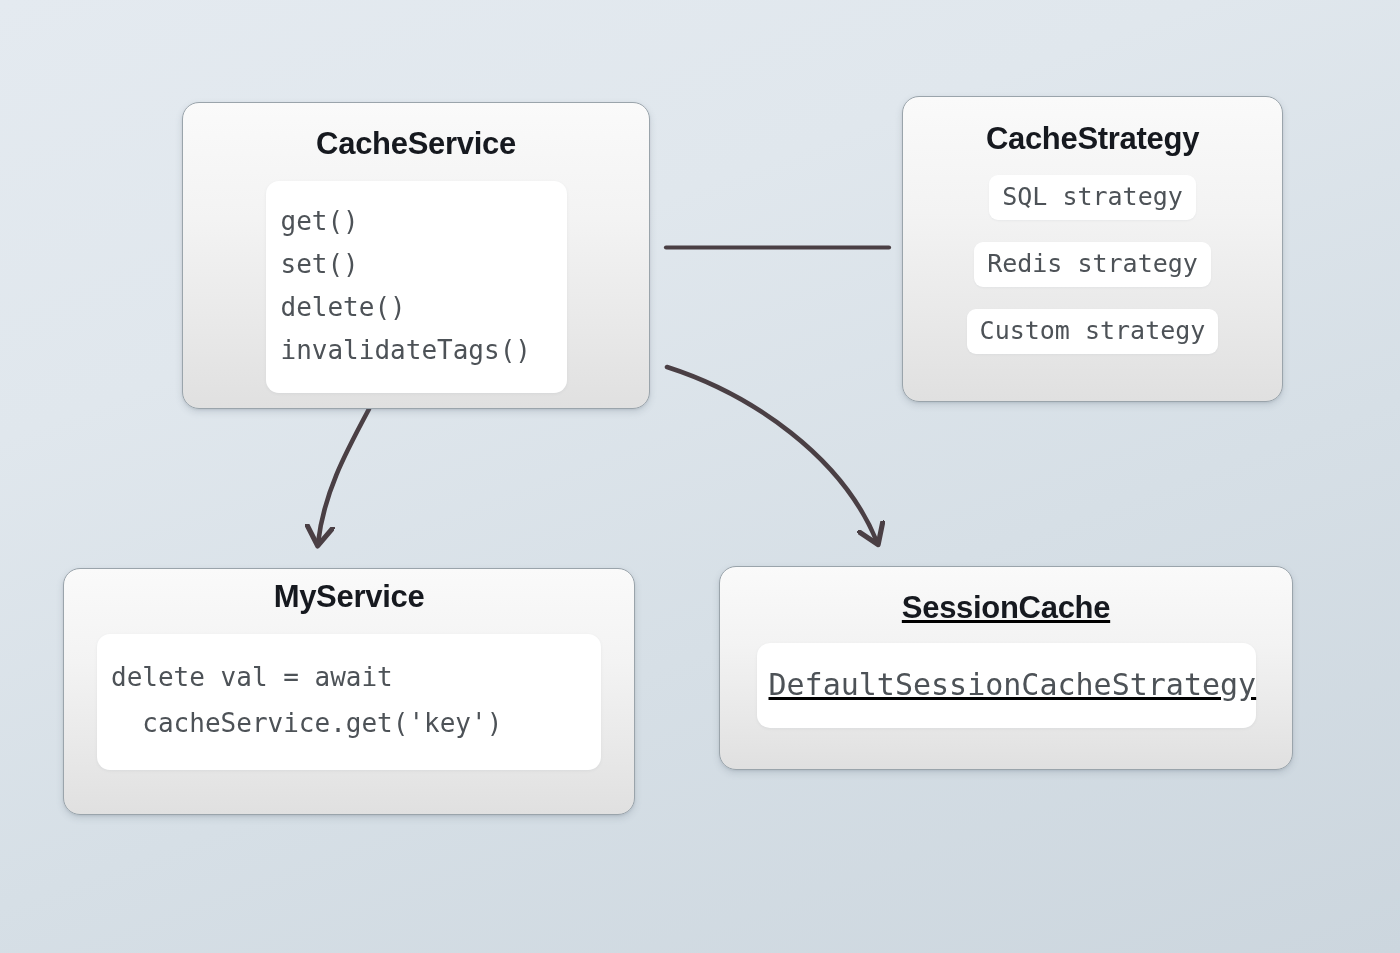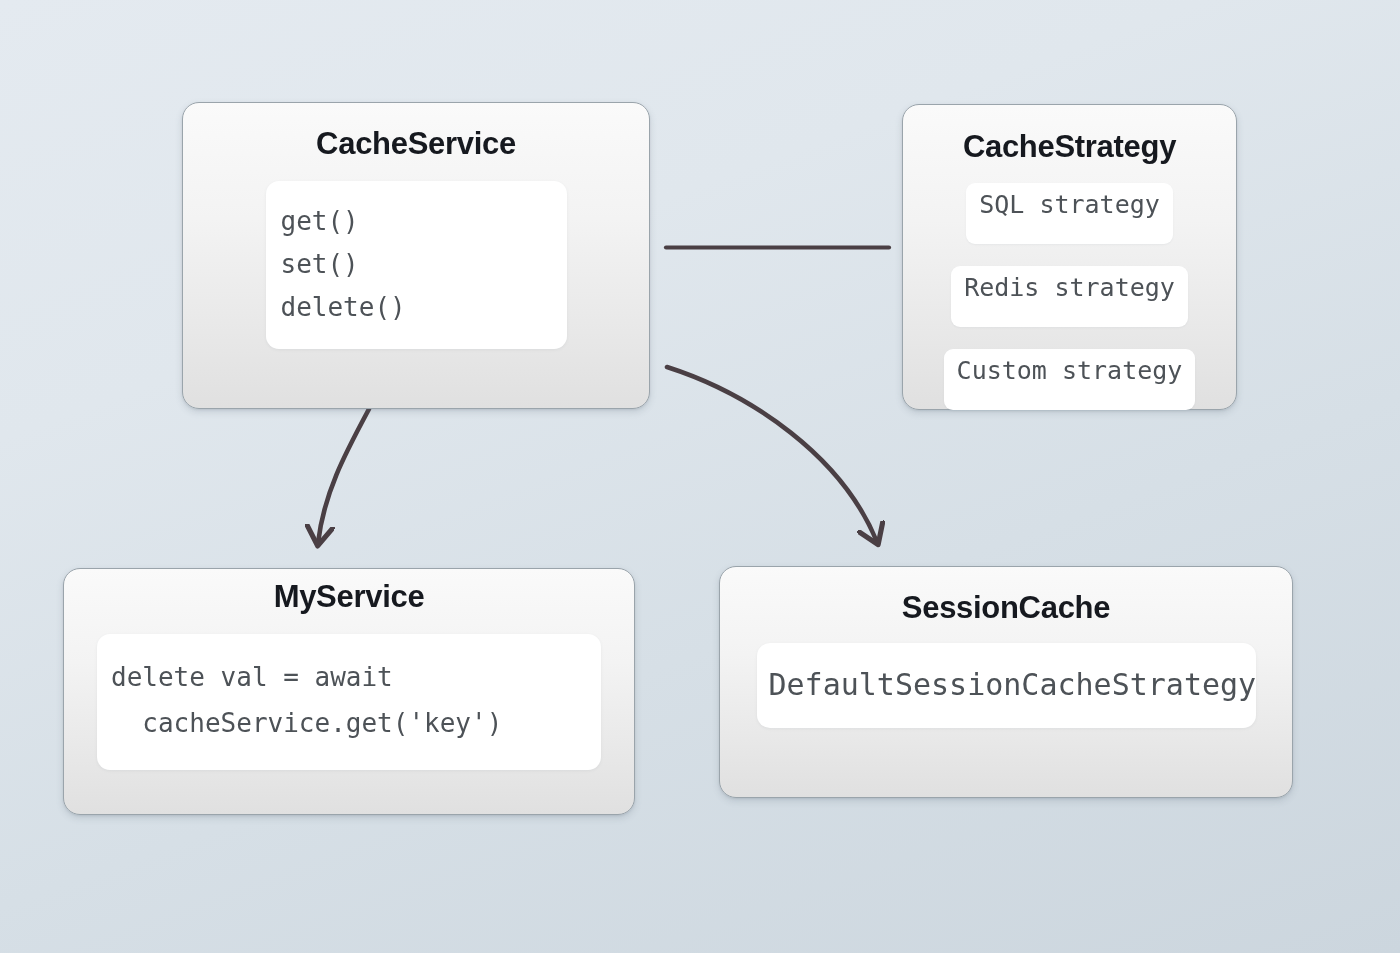--- a/index.html
+++ b/index.html
@@ -60,21 +60,21 @@
   }
 
   
   .chip {
     background: #ffffff;
     border-radius: 9px;
     font-family: "DejaVu Sans Mono", "Liberation Mono", monospace;
     color: #4d5257;
     font-size: 25px;
     line-height: 1;
-    padding: 9px 13px 27px 13px;
+    padding: 9px 13px 11px 13px;
     white-space: pre;
     box-shadow: 0 1px 2px rgba(120,130,140,0.08);
   }
 
   
   #node-cache-service {
     left: 182px; top: 102px; width: 468px; height: 307px;
   }
   #node-cache-service .node-title { margin-top: 25px; }
   #node-cache-service .code-panel {
@@ -82,21 +82,21 @@
     width: 301px;
     padding: 19px 0 20px 15px;
     font-size: 26px;
   }
   #node-cache-service .code-line {
     line-height: 1.66;
     white-space: pre;
   }
 
   #node-cache-strategy {
-    left: 902px; top: 104px; width: 335px; height: 306px;
+    left: 902px; top: 96px; width: 381px; height: 306px;
   }
   #node-cache-strategy .node-title { margin-top: 26px; }
   #node-cache-strategy .chip-list {
     margin-top: 21px;
     display: flex;
     flex-direction: column;
     align-items: center;
     gap: 22px;
   }
 
@@ -109,21 +109,21 @@
     width: 504px;
     padding: 21px 0 23px 14px;
     font-size: 26px;
   }
   #node-my-service .code-line {
     line-height: 1.76;
     white-space: pre;
   }
 
   #node-session-cache {
-    left: 719px; top: 566px; width: 574px; height: 232px;
+    left: 719px; top: 566px; width: 574px; height: 204px; text-decoration: underline;
   }
   #node-session-cache .node-title { margin-top: 25px; }
   #node-session-cache .code-panel {
     margin-top: 20px;
     width: 499px;
     padding: 24px 0 26px 12px;
     font-size: 30px;
     white-space: pre;
   }
 </style>
@@ -145,20 +145,21 @@
 
     <path d="M 667 367 C 751 394, 842 456, 877 542" fill="none" stroke="#4a3f44" stroke-width="4.6" stroke-linecap="round" marker-end="url(#arrowhead)"></path>
   </svg>
 
   <div class="node" id="node-cache-service">
     <div class="node-title">CacheService</div>
     <div class="code-panel">
       <div class="code-line">get()</div>
       <div class="code-line">set()</div>
       <div class="code-line">delete()</div>
+      <div class="code-line">invalidateTags()</div>
     </div>
   </div>
 
   <div class="node" id="node-cache-strategy">
     <div class="node-title">CacheStrategy</div>
     <div class="chip-list">
       <div class="chip">SQL strategy</div>
       <div class="chip">Redis strategy</div>
       <div class="chip">Custom strategy</div>
     </div>

